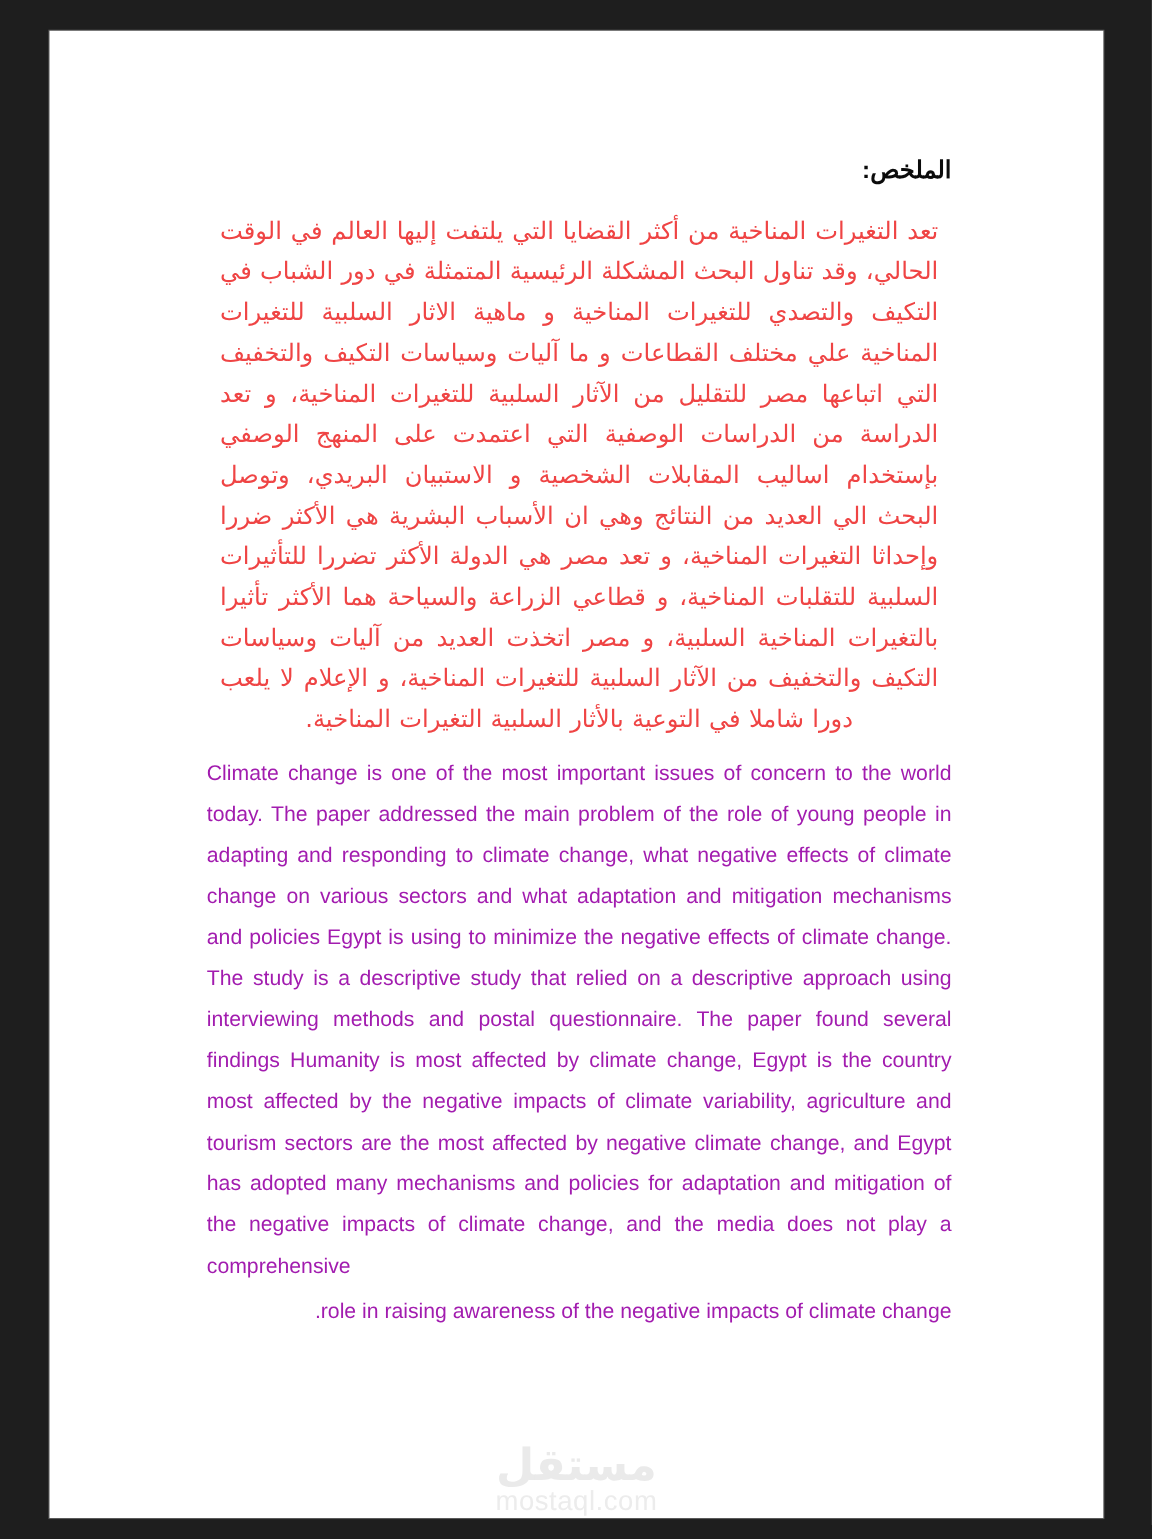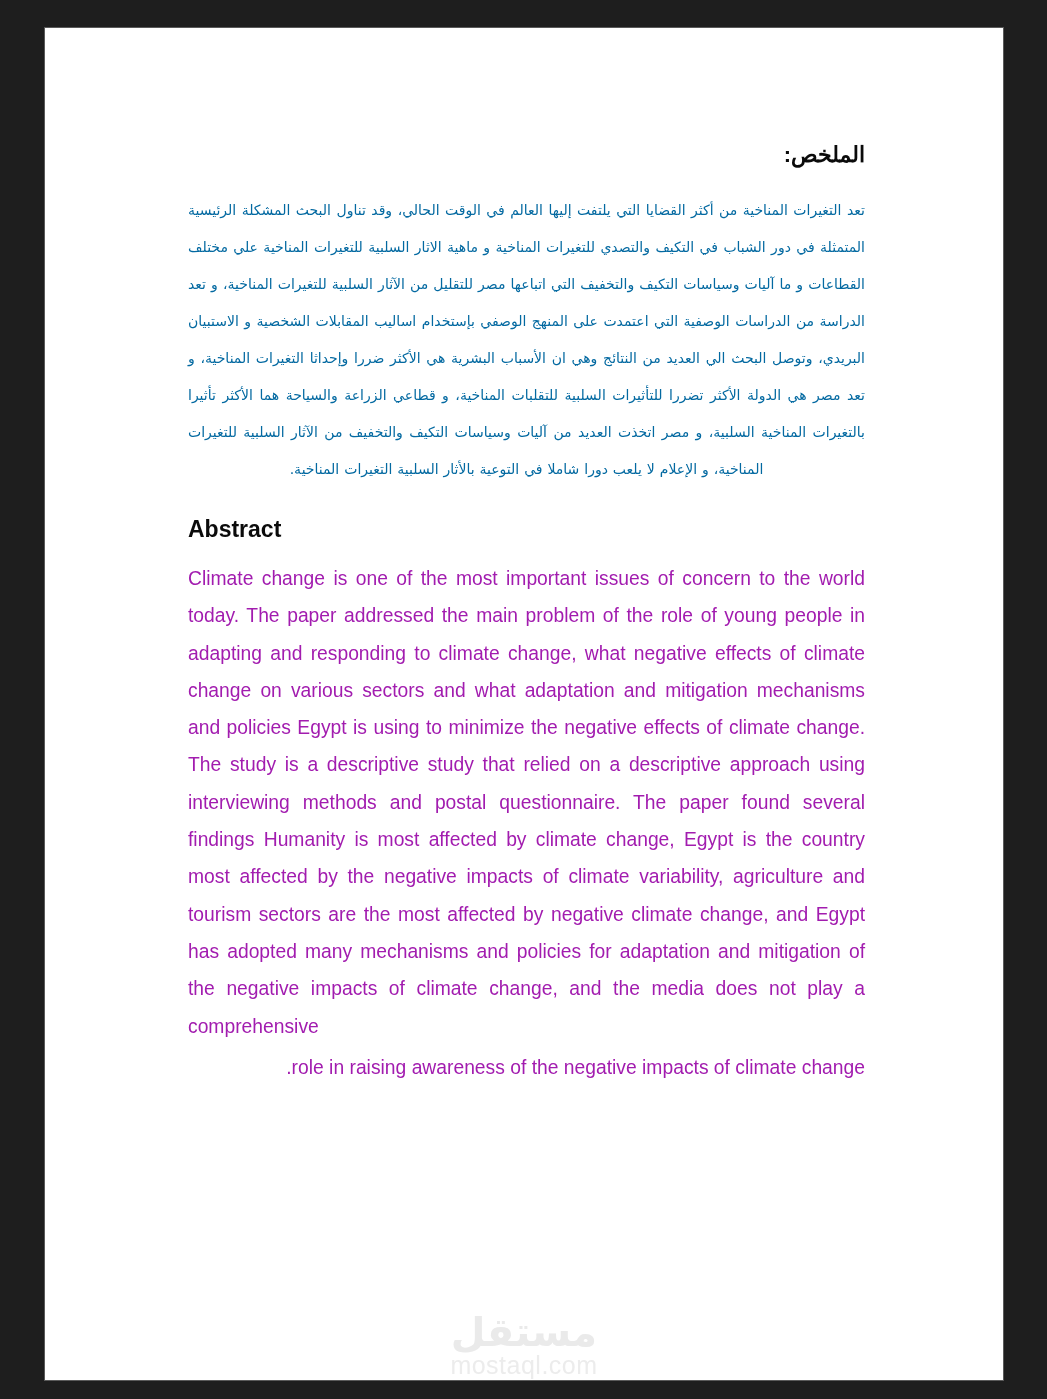--- a/index.html
+++ b/index.html
@@ -51,24 +51,24 @@
     color: #0b0b0b;
     margin: 0 0 22px 0;
     letter-spacing: 0;
   }
 
   .ar-para {
     direction: rtl;
     text-align: justify;
     text-align-last: center;
     font-family: "DejaVu Sans", "Liberation Sans", sans-serif;
-    font-size: 14px;
+    font-size: 22px;
     line-height: 37px;
-    color: #0369a1;
-    margin: 0;
+    color: #ef4444;
+    margin: 12px;
     word-spacing: 0.5px;
   }
 
   
   .en-heading {
     direction: ltr;
     text-align: left;
     font-family: "Liberation Sans", sans-serif;
     font-weight: bold;
     font-size: 23px;
@@ -131,21 +131,20 @@
 <div id="viewer">
 
   <div id="page">
 
     <div id="page-content">
 
       <h1 class="ar-heading">الملخص:</h1>
 
       <p class="ar-para">تعد التغيرات المناخية من أكثر القضايا التي يلتفت إليها العالم في الوقت الحالي، وقد تناول البحث المشكلة الرئيسية المتمثلة في دور الشباب في التكيف والتصدي للتغيرات المناخية و ماهية الاثار السلبية للتغيرات المناخية علي مختلف القطاعات و ما آليات وسياسات التكيف والتخفيف التي اتباعها مصر للتقليل من الآثار السلبية للتغيرات المناخية، و تعد الدراسة من الدراسات الوصفية التي اعتمدت على المنهج الوصفي بإستخدام اساليب المقابلات الشخصية و الاستبيان البريدي، وتوصل البحث الي العديد من النتائج وهي ان الأسباب البشرية هي الأكثر ضررا وإحداثا التغيرات المناخية، و تعد مصر هي الدولة الأكثر تضررا للتأثيرات السلبية للتقلبات المناخية، و قطاعي الزراعة والسياحة هما الأكثر تأثيرا بالتغيرات المناخية السلبية، و مصر اتخذت العديد من آليات وسياسات التكيف والتخفيف من الآثار السلبية للتغيرات المناخية، و الإعلام لا يلعب دورا شاملا في التوعية بالأثار السلبية التغيرات المناخية.</p>
 
-      <h2 class="en-heading">Abstract</h2>
 
       <p class="en-para">
         <span>Climate change is one of the most important issues of concern to the world today. The paper addressed the main problem of the role of young people in adapting and responding to climate change, what negative effects of climate change on various sectors and what adaptation and mitigation mechanisms and policies Egypt is using to minimize the negative effects of climate change. The study is a descriptive study that relied on a descriptive approach using interviewing methods and postal questionnaire. The paper found several findings Humanity is most affected by climate change, Egypt is the country most affected by the negative impacts of climate variability, agriculture and tourism sectors are the most affected by negative climate change, and Egypt has adopted many mechanisms and policies for adaptation and mitigation of the negative impacts of climate change, and the media does not play a comprehensive</span>
         <span class="last-line">.role in raising awareness of the negative impacts of climate change</span>
       </p>
 
     </div>
 
     <div id="watermark">
       <div class="wm-script">مستقل</div>

